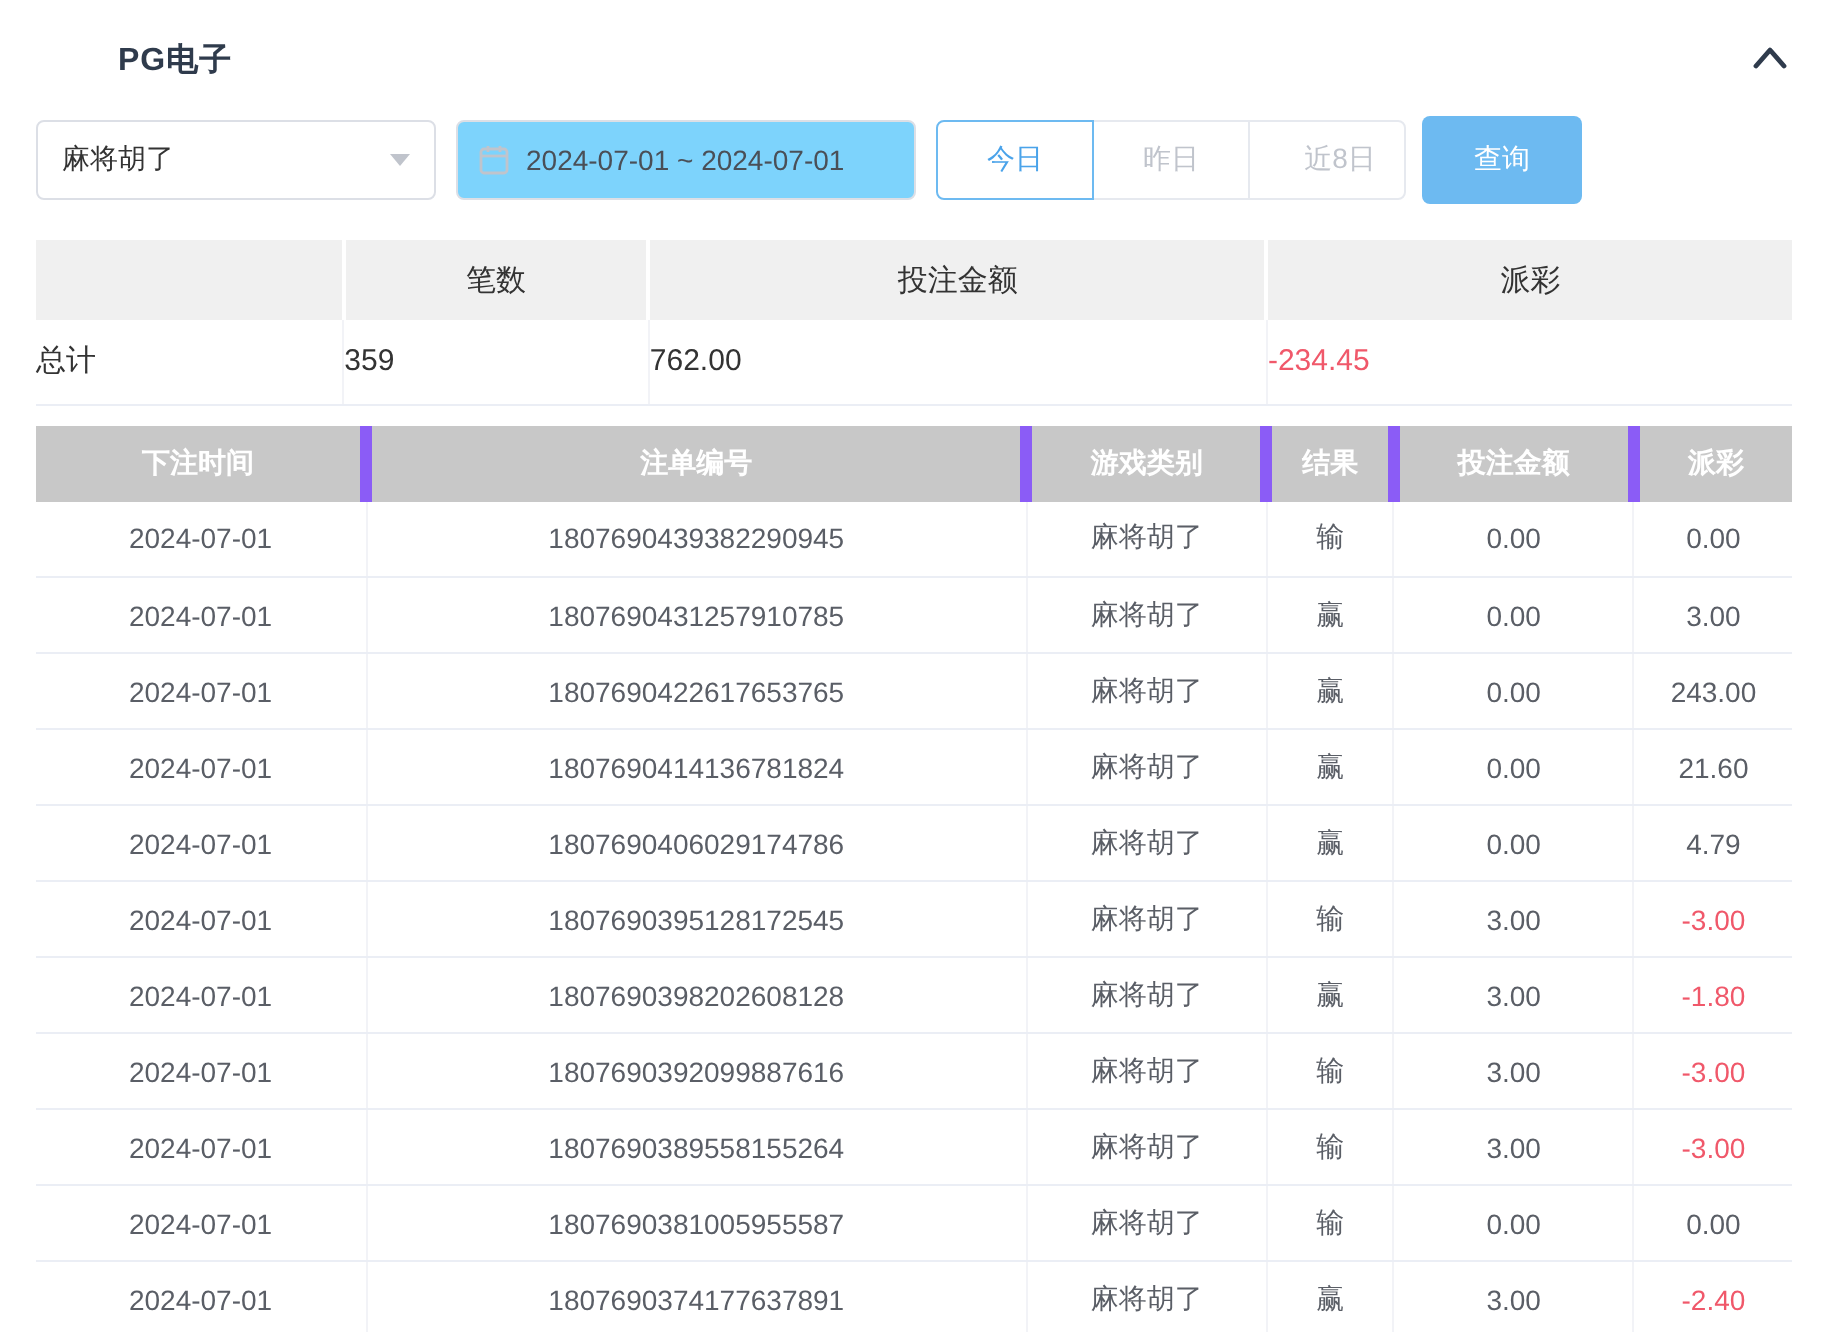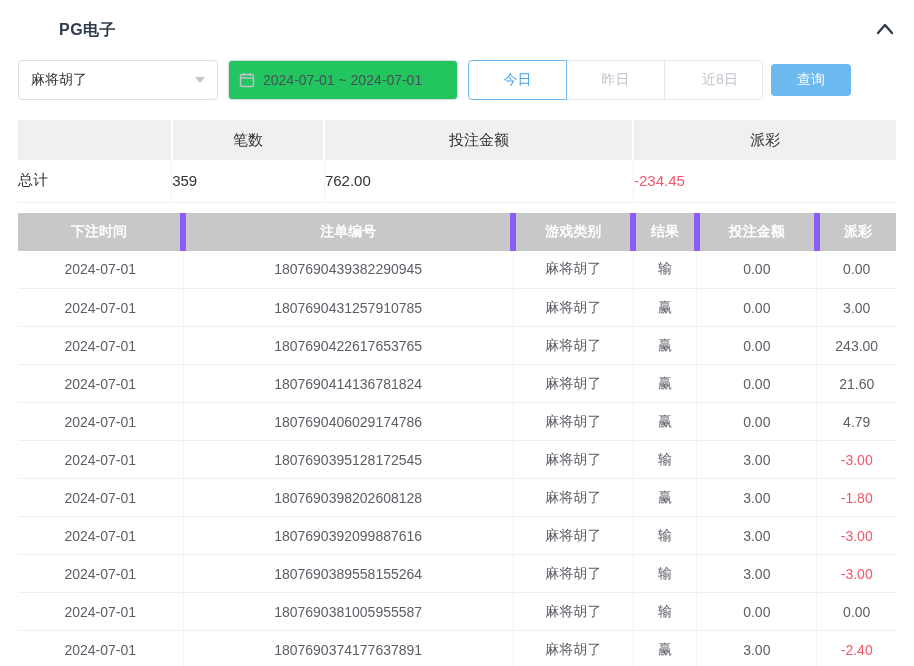--- a/index.html
+++ b/index.html
@@ -25,30 +25,30 @@
   .collapse-btn{background:none;border:none;cursor:pointer;display:flex;align-items:center;padding:2px;}
 
   
   .filter-row{display:flex;align-items:center;margin-top:18px;height:40px;}
   .select-box{width:200px;height:40px;border:1px solid var(--border-input);border-radius:4px;
     display:flex;align-items:center;justify-content:space-between;padding:0 12px;cursor:pointer;background:#fff;}
   .select-value{font-size:14px;color:var(--text-dark);}
   .caret-down{width:0;height:0;border-left:5px solid transparent;border-right:5px solid transparent;
     border-top:6px solid var(--text-muted);}
   .date-box{width:230px;height:40px;border:1px solid var(--border-input);border-radius:4px;
-    display:flex;align-items:center;padding:0 10px;margin-left:10px;cursor:pointer;background:#22c55e;}
+    display:flex;align-items:center;padding:0 10px;margin-left:10px;cursor:pointer;background:#7dd3fc;}
   .date-value{font-size:14px;color:#4a4f57;margin-left:8px;white-space:nowrap;}
   .quick-group{display:flex;margin-left:10px;}
-  .qbtn{width:99px;height:40px;background:#fff;border:1px solid #e6e9ef;color:var(--text-muted);
+  .qbtn{width:79px;height:40px;background:#fff;border:1px solid #e6e9ef;color:var(--text-muted);
     font-size:14px;cursor:pointer;font-family:inherit;position:relative;}
   .qbtn + .qbtn{margin-left:-1px;}
   .qbtn:first-child{border-radius:4px 0 0 4px;}
   .qbtn:last-child{border-radius:0 4px 4px 0;padding-left:13px;}
   .qbtn.active{border-color:var(--accent-blue);color:#4aa3ea;z-index:2;}
-  .search-btn{width:80px;height:32px;margin-left:8px;background:var(--accent-blue);color:#fff;
+  .search-btn{width:80px;height:44px;margin-left:8px;background:var(--accent-blue);color:#fff;
     border:none;border-radius:4px;font-size:14px;cursor:pointer;font-family:inherit;}
 
   
   table{border-collapse:collapse;width:100%;table-layout:fixed;}
   .summary-table{margin-top:20px;}
   .summary-table th{background:var(--summary-header-bg);height:40px;font-size:15px;font-weight:normal;
     color:var(--text-dark);border-right:2px solid #fff;}
   .summary-table th:last-child{border-right:none;}
   .summary-table td{height:42px;text-align:left;font-size:15px;color:var(--text-dark);
     border-bottom:1px solid var(--border-row);border-right:1px solid #f2f3f7;background:#fff;}

